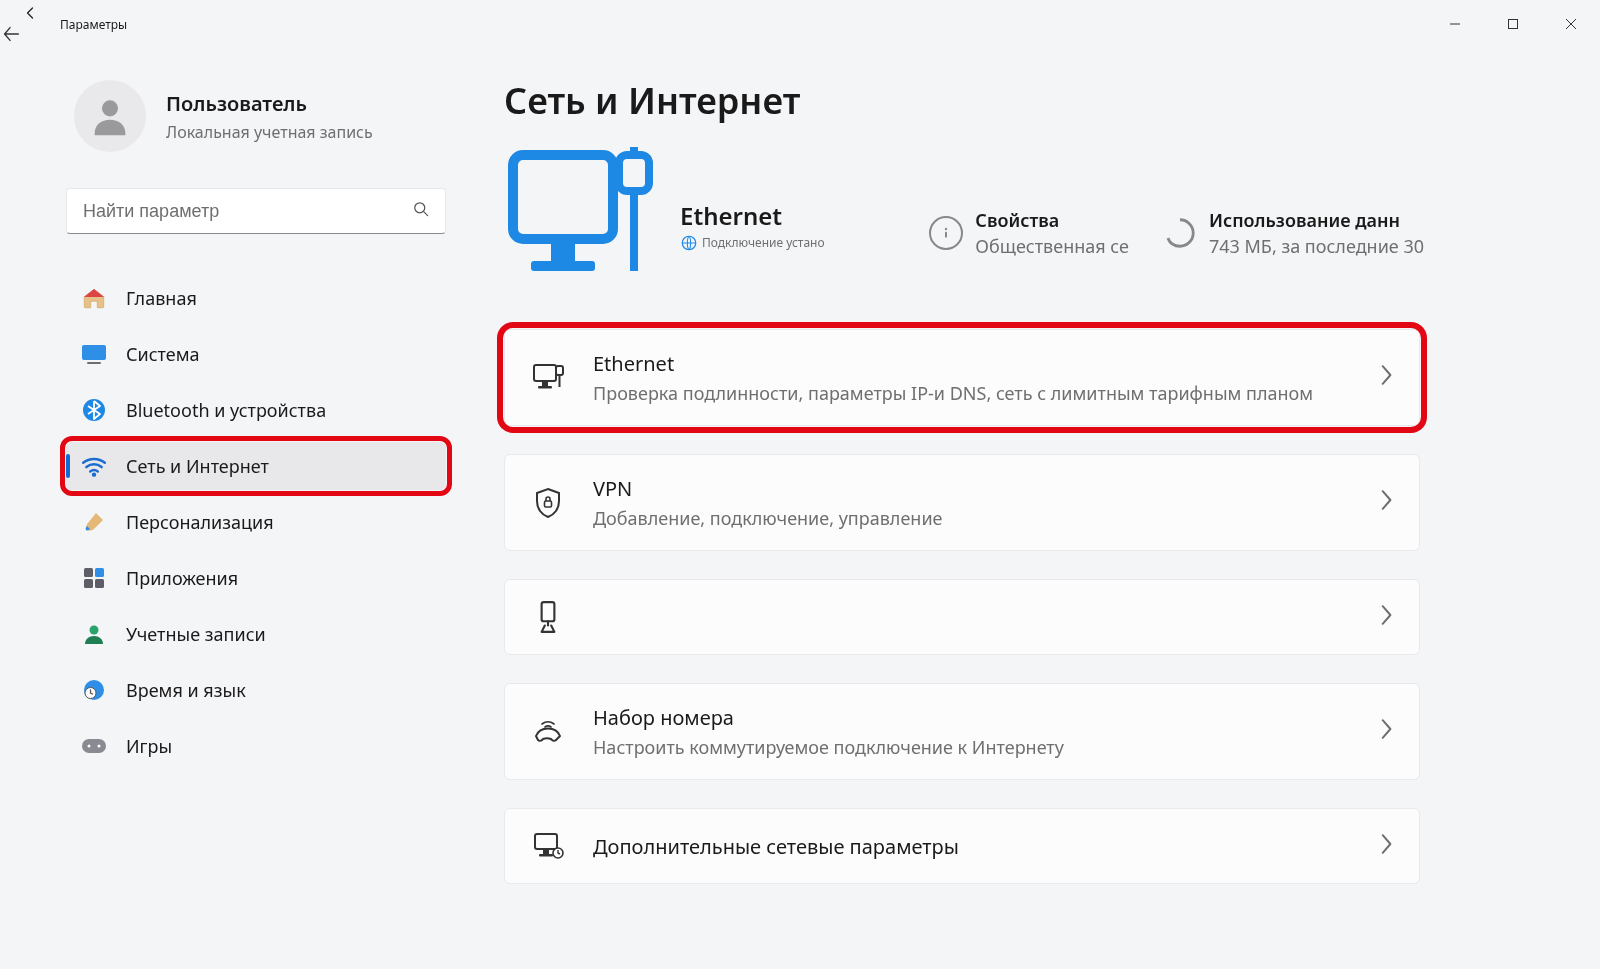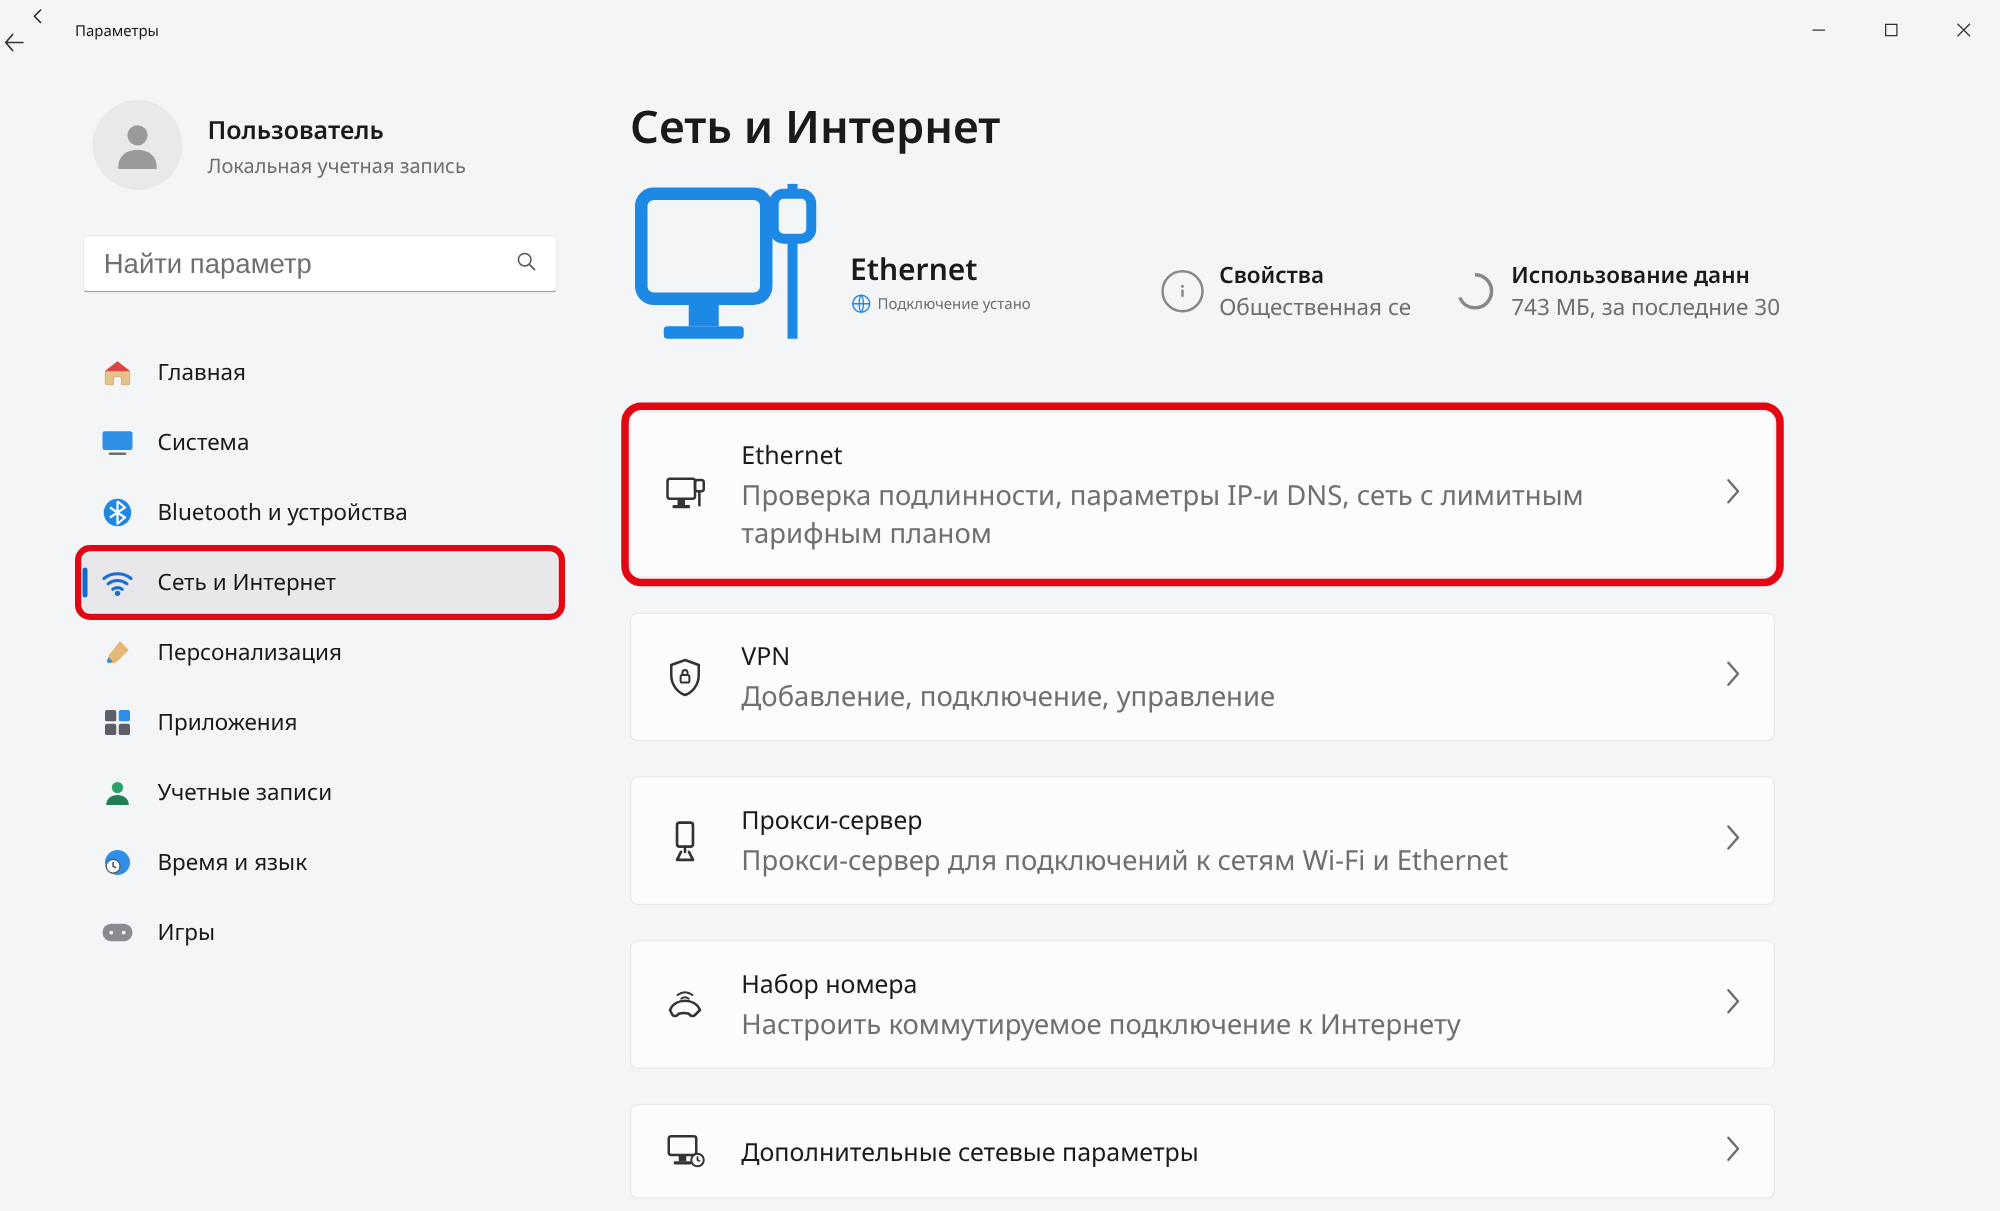--- a/index.html
+++ b/index.html
@@ -83,21 +83,21 @@
     border: 1px solid #e9e9ec;
     border-bottom: 1px solid #8a8a8a;
     border-radius: 4px;
     display: flex; align-items: center;
     padding: 0 14px;
     gap: 8px;
     margin-top: 12px;
   }
   .search input {
     flex:1; border:none; outline:none; background:transparent;
-    font-size: 22px; color: var(--text);
+    font-size: 18px; color: var(--text);
   }
   .search input::placeholder { color: var(--muted); }
 
   
   .nav { display: flex; flex-direction: column; gap: 8px; margin-top: 16px; width: 380px; }
   .nav-item {
     display: flex; align-items: center; gap: 18px;
     height: 48px;
     padding: 0 14px;
     border-radius: 6px;
@@ -141,21 +141,21 @@
     border: 1px solid var(--card-border);
     border-radius: 6px;
     display:flex; align-items:center;
     padding: 20px 26px;
     gap: 28px;
     position: relative;
   }
   .card .card-icon { width:34px; height:34px; display:flex; align-items:center; justify-content:center; flex:0 0 auto; color:#3a3a3a; }
   .card .card-text { display:flex; flex-direction:column; gap:4px; flex:1; }
   .card-title { font-size: 20px; }
-  .card-sub { font-size: 22px; color: var(--muted); }
+  .card-sub { font-size: 18px; color: var(--muted); }
   .card .chevron { margin-left:auto; color:#6e6e6e; }
   .card-outline { position:absolute; inset:-8px; border:6px solid var(--highlight); border-radius:16px; pointer-events:none; }
 </style>
 </head>
 <body>
 
 <div class="titlebar">
   <div class="titlebar-left">
     <span class="back-arrow">
       <svg width="20" height="20" viewBox="0 0 24 24" fill="none">
@@ -420,24 +420,20 @@
         </span>
       </div>
 
       <div class="card">
         <span class="card-icon">
           <svg width="26" height="34" viewBox="0 0 24 32" fill="none">
               <rect x="6" y="2" width="12" height="18" rx="2" stroke="#333" stroke-width="2"></rect>
               <path d="M12 20v4M6 30h12M9 24l-3 6M15 24l3 6" stroke="#333" stroke-width="2" stroke-linecap="round"></path>
             </svg>
         </span>
-        <div class="card-text">
-          <span class="card-title">Прокси-сервер</span>
-          <span class="card-sub">Прокси-сервер для подключений к сетям Wi-Fi и Ethernet</span>
-        </div>
         <span class="chevron">
           <svg width="14" height="22" viewBox="0 0 12 20">
               <path d="M3 2l7 8-7 8" stroke="#6e6e6e" stroke-width="1.8" fill="none" stroke-linecap="round" stroke-linejoin="round"></path>
             </svg>
         </span>
       </div>
 
       <div class="card">
         <span class="card-icon">
           <svg width="32" height="26" viewBox="0 0 32 24" fill="none">

